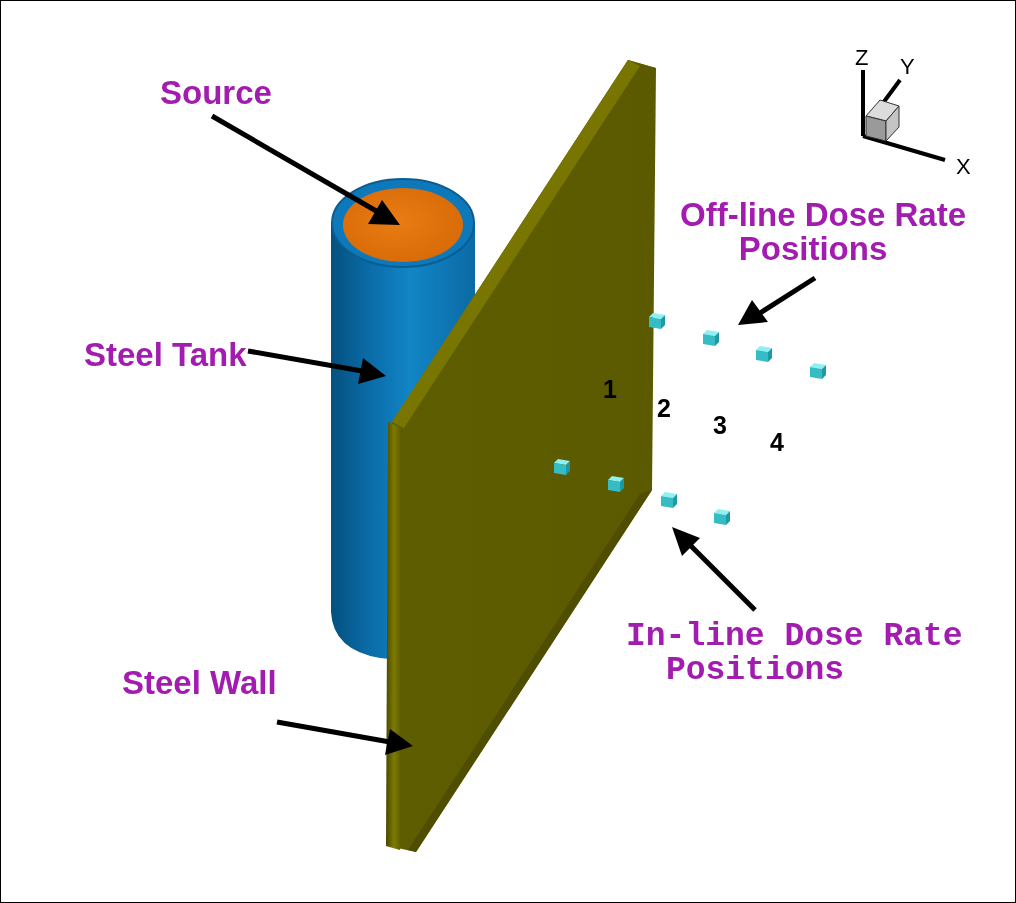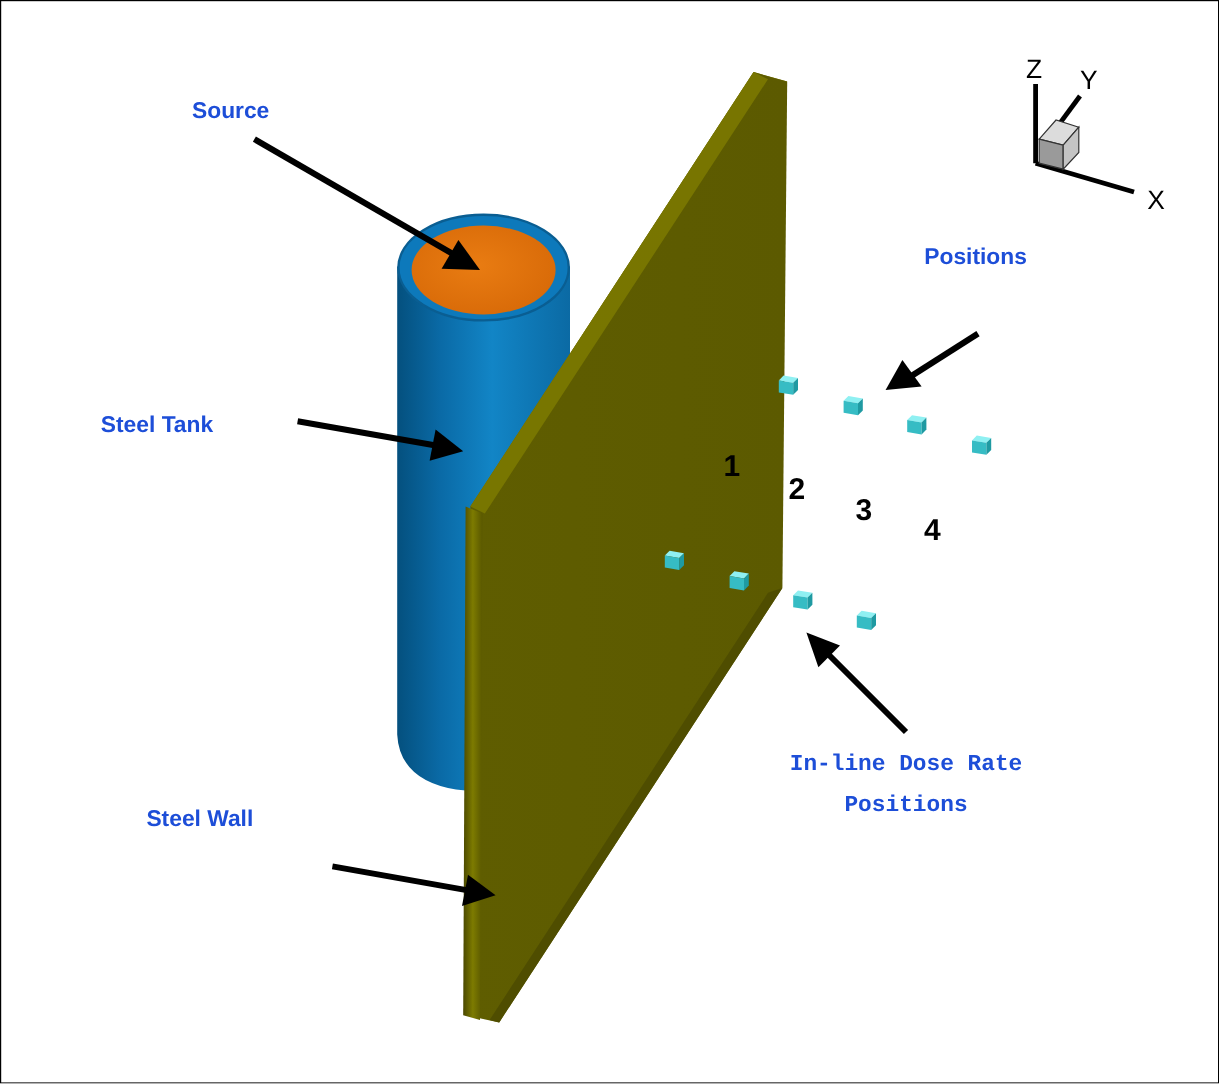--- a/index.html
+++ b/index.html
@@ -1,21 +1,21 @@
 <!DOCTYPE html>
 <html><head>
 <meta charset="utf-8">
 <style>
   html, body { margin: 0; padding: 0; background: #ffffff; }
   body { width: 1016px; height: 903px; overflow: hidden; position: relative;
          font-family: "Liberation Sans", sans-serif; }
   #frame { position: absolute; left: 0; top: 0; width: 1014px; height: 901px;
            border: 1px solid #000; box-sizing: content-box; }
   svg#scene { position: absolute; left: 0; top: 0; }
-  .lbl { position: absolute; font-weight: bold; font-size: 19px; color: #1d4ed8;
+  .lbl { position: absolute; font-weight: bold; font-size: 33px; color: #a21caf;
          text-align: center; line-height: 34px; white-space: nowrap; }
   .num { position: absolute; font-weight: bold; font-size: 25px; color: #000; }
   .axlbl { font-family: "Liberation Sans", sans-serif; font-size: 22px; fill: #000; }
 </style>
 </head>
 <body>
 
 <div id="frame"></div>
 
 <svg id="scene" width="1016" height="903" viewBox="0 0 1016 903">
@@ -136,20 +136,21 @@
     <text class="axlbl" x="900" y="74">Y</text>
     <text class="axlbl" x="956" y="174">X</text>
   </g>
 </svg>
 
 <div class="lbl" style="left:160px; top:76px;">Source</div>
 <div class="lbl" style="left:84px; top:338px;">Steel Tank</div>
 <div class="lbl" style="left:122px; top:666px;">Steel Wall</div>
 
 <div style="position:absolute; left:680px; top:198px; width:266px;">
+  <div class="lbl" style="position:relative; width:266px;">Off-line Dose Rate</div>
   <div class="lbl" style="position:relative; width:266px;">Positions</div>
 </div>
 
 <div style="position:absolute; left:626px; top:620px; width:258px;font-family:Liberation Mono, monospace;">
   <div class="lbl" style="position:relative; width:258px;">In-line Dose Rate</div>
   <div class="lbl" style="position:relative; width:258px;">Positions</div>
 </div>
 
 <div class="num" style="left:603px; top:375px;">1</div>
 <div class="num" style="left:657px; top:394px;">2</div>

